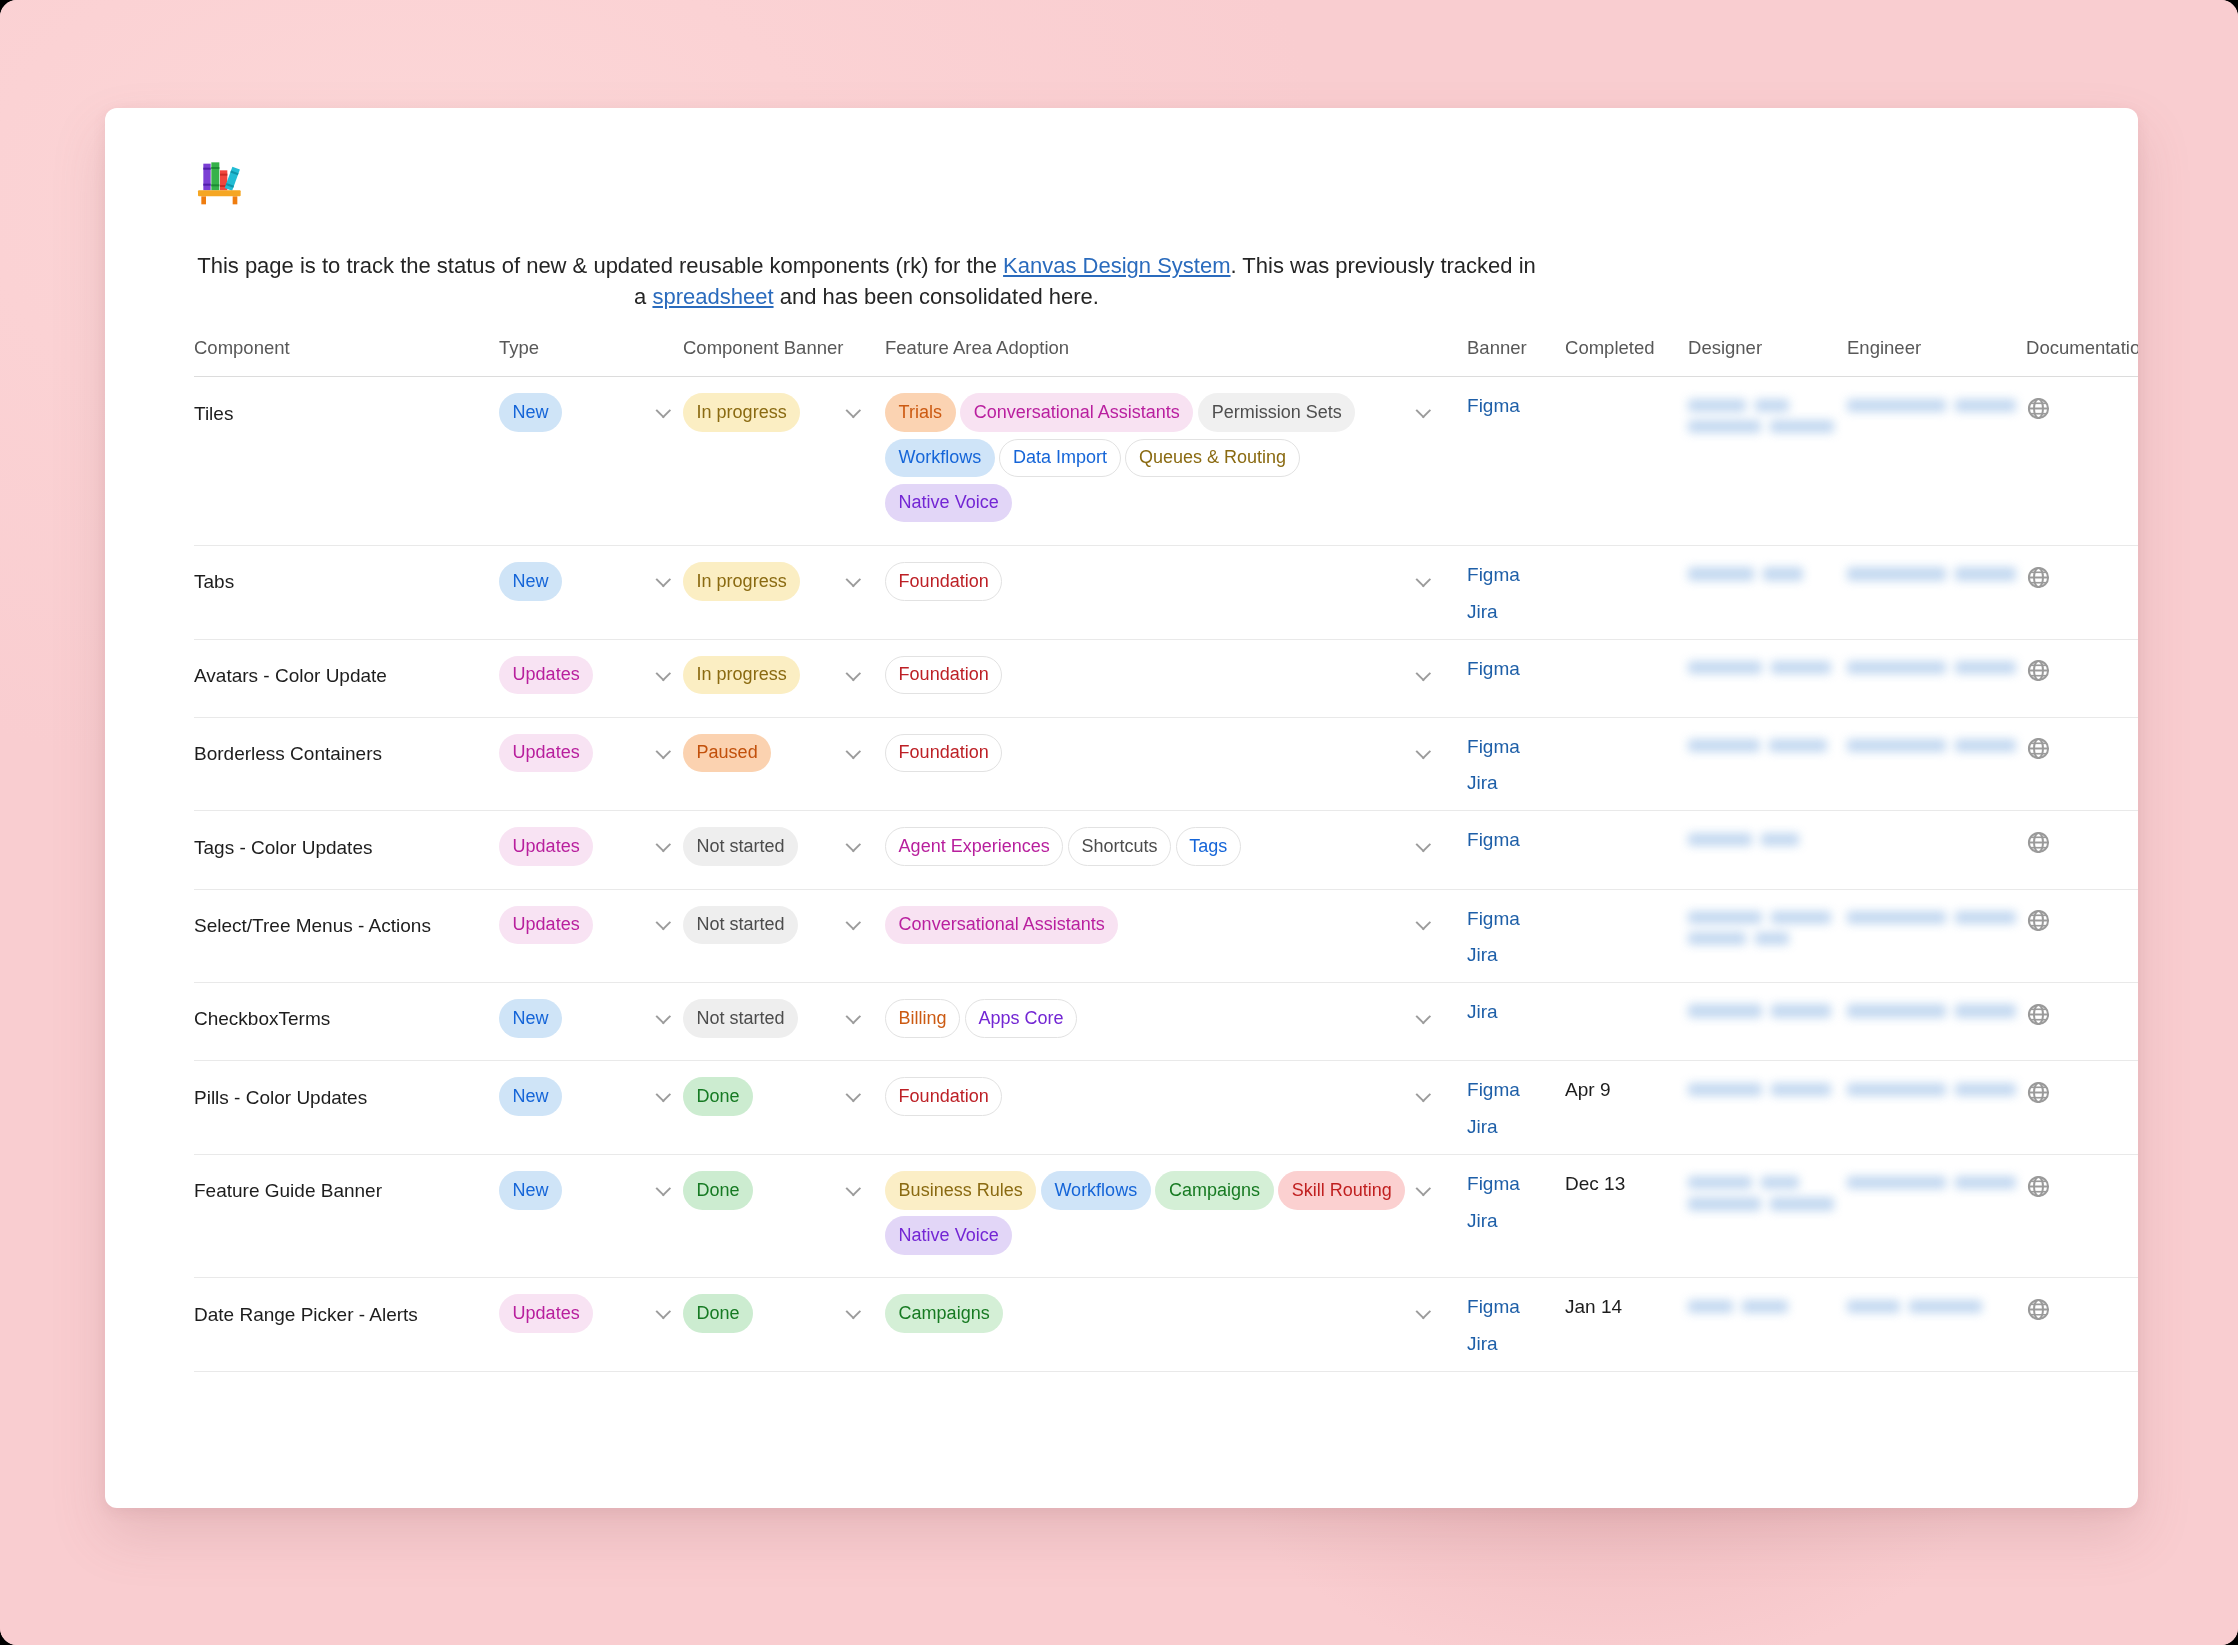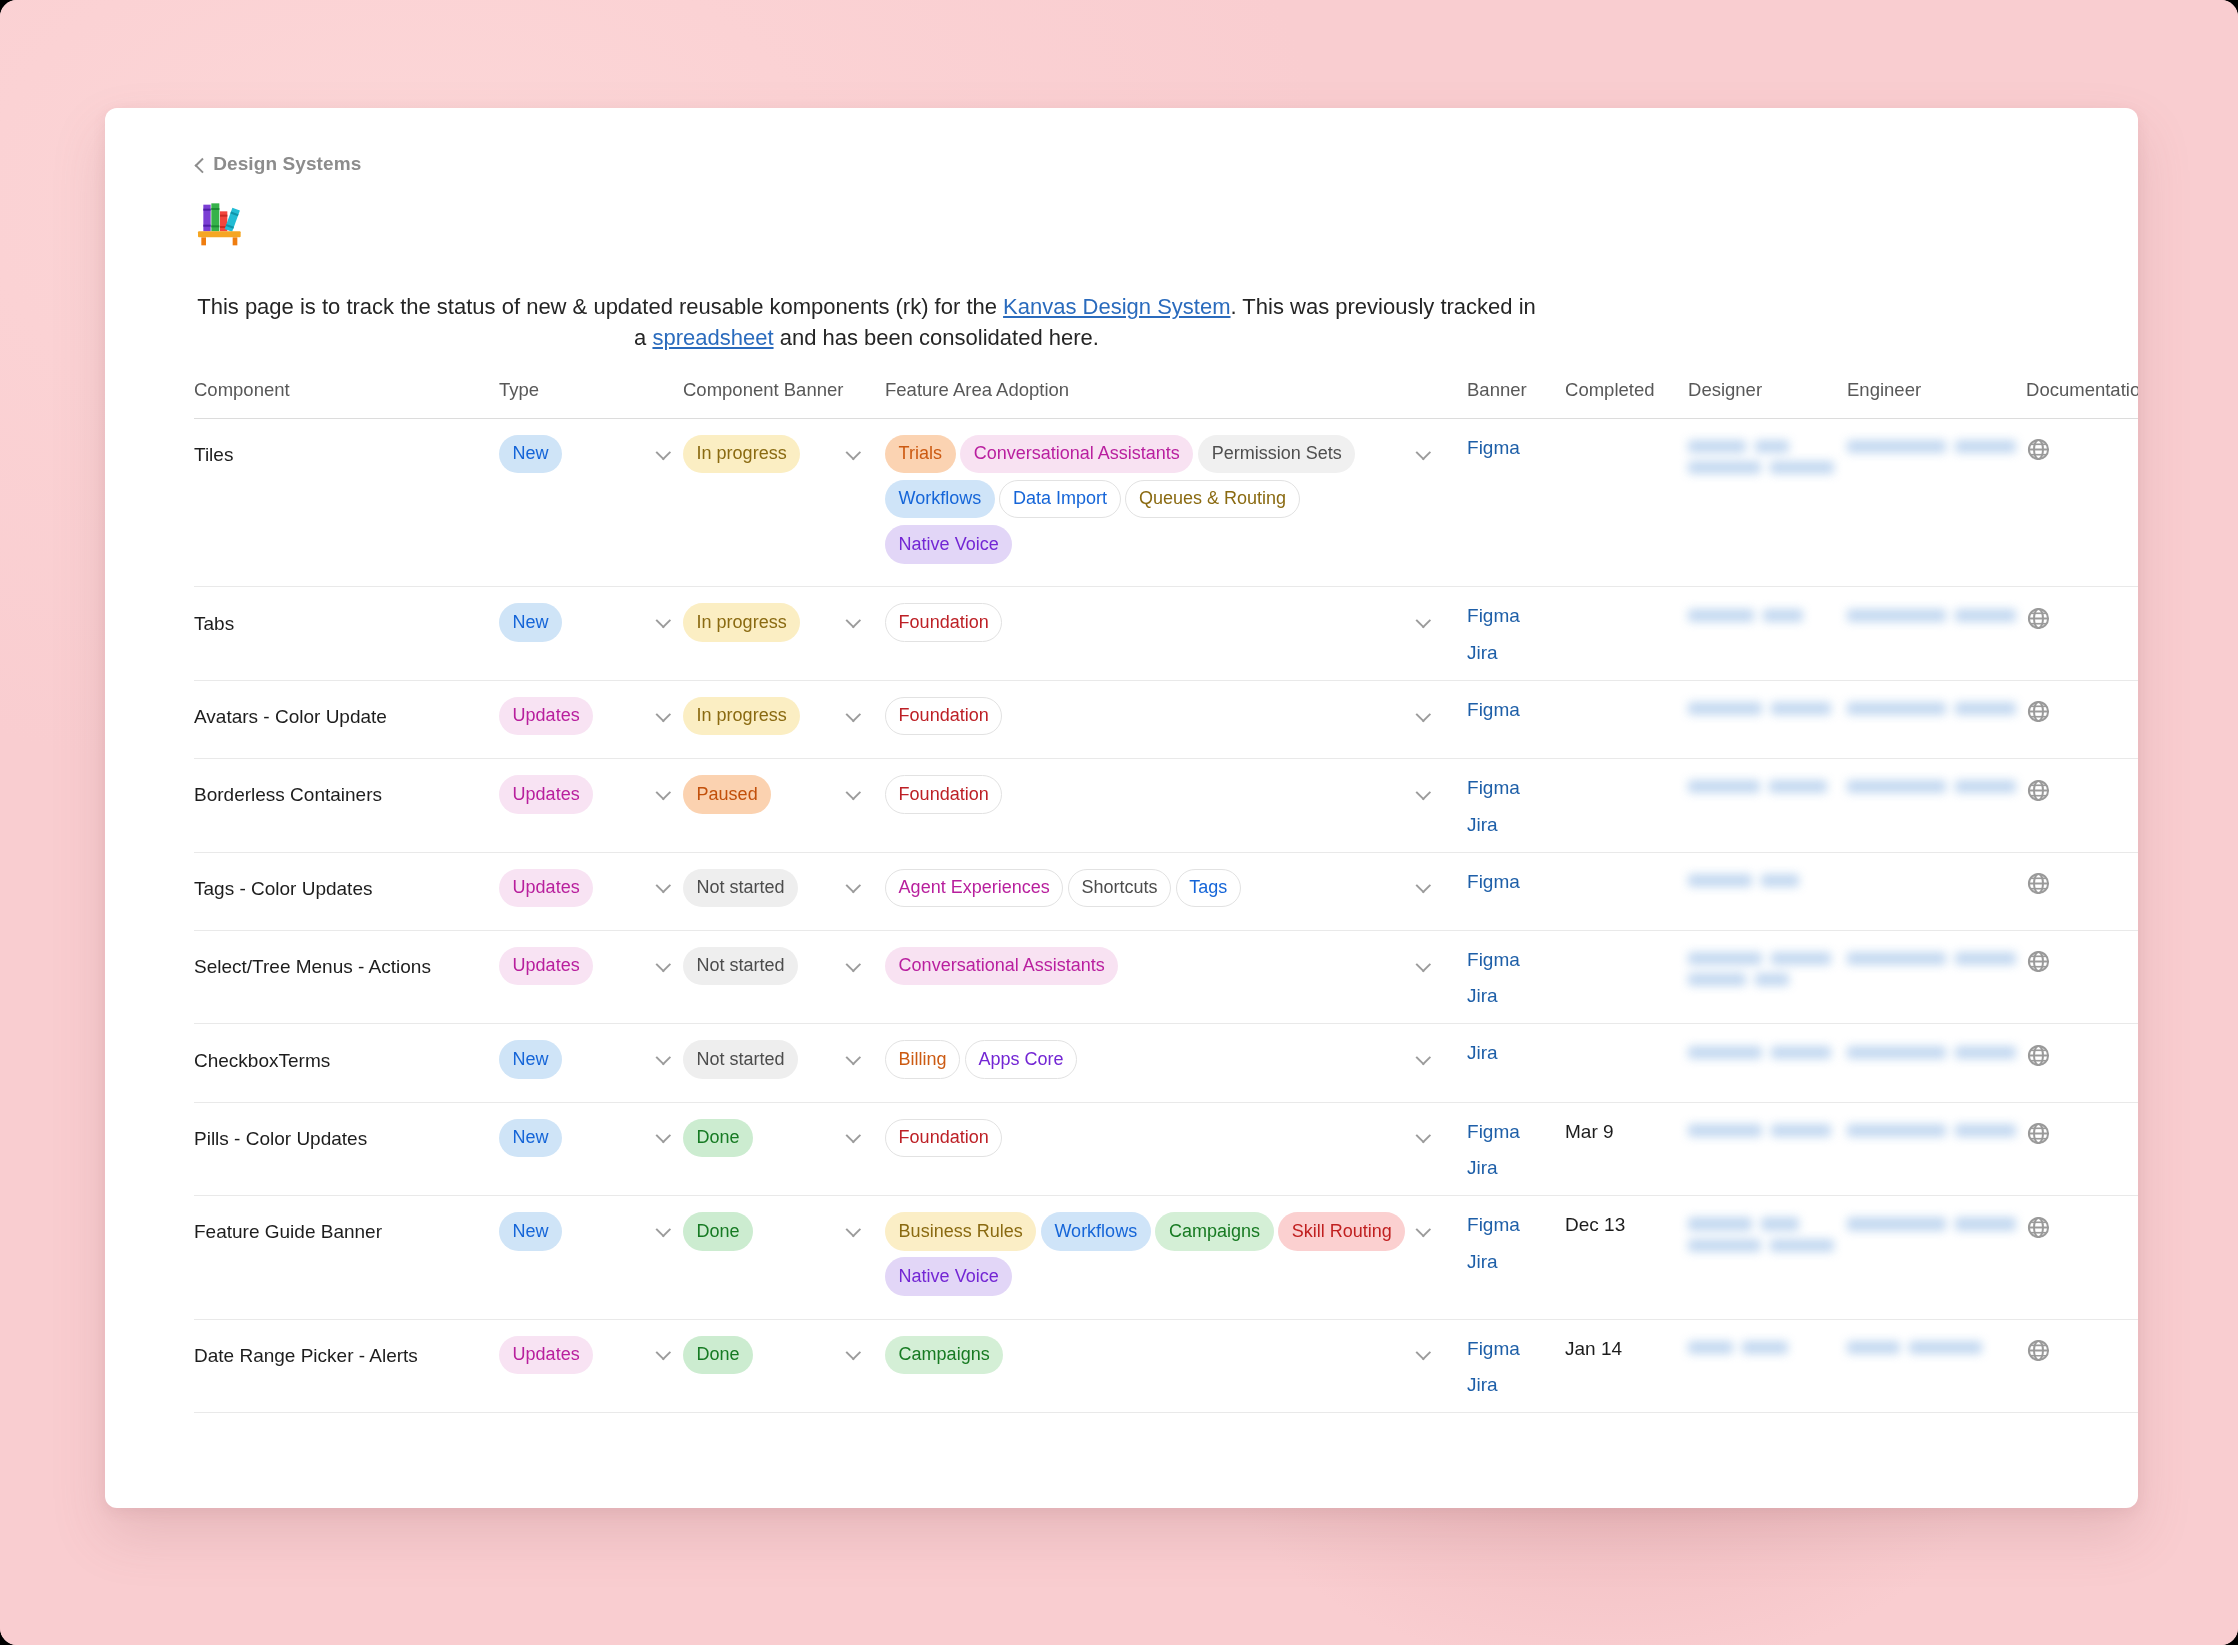--- a/index.html
+++ b/index.html
@@ -265,24 +265,20 @@
 </style>
 </head>
 <body>
 
 <div class="frame">
   <div class="backdrop"></div>
 
   <div class="card">
     <div class="card-inner">
 
-      <div class="breadcrumb">
-        <span class="chev-left"></span>
-        <span class="breadcrumb-label">Design Systems</span>
-      </div>
 
       <div class="title-row">
         <span class="emoji-books">
           <svg viewBox="0 0 78 78" width="52" height="52" aria-hidden="true">
             <rect x="14" y="10" width="11" height="40" fill="#7b3fd4"></rect>
             <rect x="14" y="16" width="11" height="3" fill="#4f1fa8"></rect>
             <rect x="14" y="40" width="11" height="3" fill="#4f1fa8"></rect>
             <rect x="26" y="8" width="12" height="42" fill="#36b24a"></rect>
             <rect x="26" y="15" width="12" height="3" fill="#1d8a33"></rect>
             <rect x="26" y="41" width="12" height="3" fill="#1d8a33"></rect>
@@ -740,21 +736,21 @@
     <td>
       <span class="caret"></span>
     </td>
     <td>
       <div class="linklist">
                   <a href="#">Figma</a>
                   <a href="#">Jira</a>
                 </div>
     </td>
     <td>
-      <div class="date">Mar 9</div>
+      <div class="date">Apr 9</div>
     </td>
     <td>
                 <div class="redacted">
                   <span class="redacted-line">
                     <span class="rbar" style="width:74px"></span>
                     <span class="rbar" style="width:60px"></span>
                   </span>
                 </div>
               </td>
     <td>

